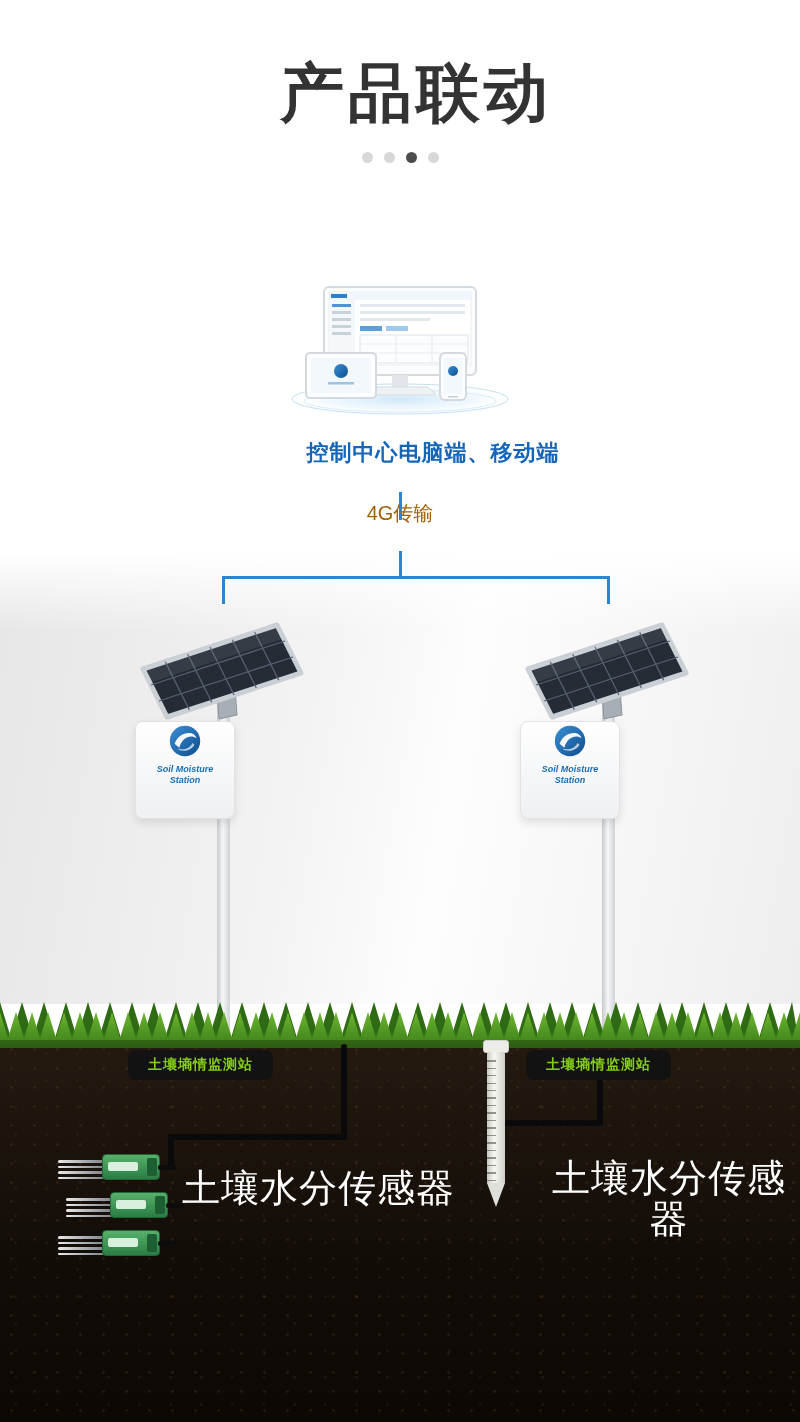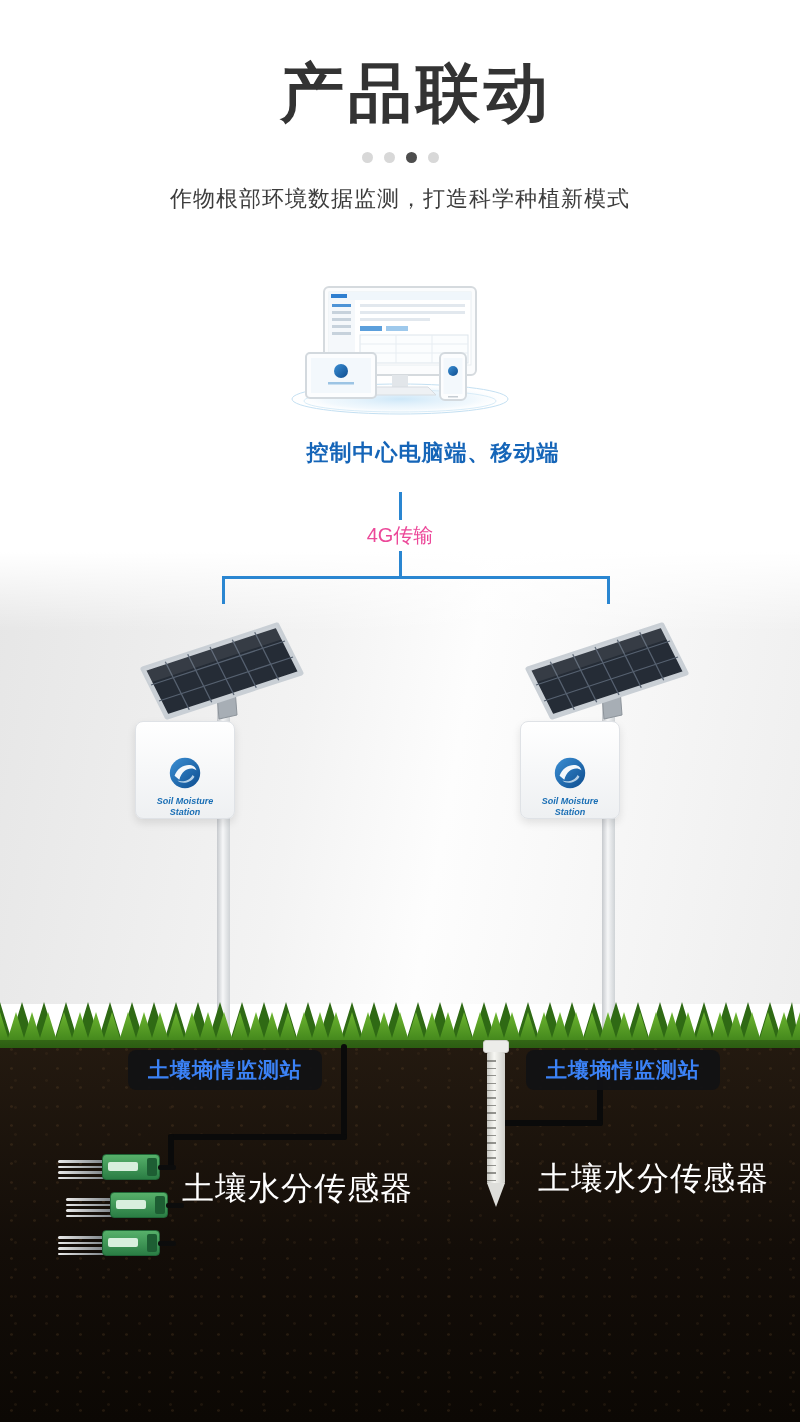--- a/index.html
+++ b/index.html
@@ -29,58 +29,58 @@
   }
   
   .cluster{position:absolute;left:280px;top:283px;width:240px;height:135px;}
   .caption{
     position:absolute;top:438px;left:0;width:800px;text-align:center;
     font-size:22px;font-weight:bold;color:#1565b8;letter-spacing:1px;padding-left:33px;
   }
   
   .cline{position:absolute;background:#2a86d1;}
   .seg-v1{left:399px;top:492px;width:3px;height:28px;}
-  .g4{position:absolute;top:522px;left:0;width:800px;text-align:center;font-size:20px;color:#ec4899;}
+  .g4{position:absolute;top:500px;left:0;width:800px;text-align:center;font-size:20px;color:#a16207;}
   .seg-v2{left:399px;top:551px;width:3px;height:25px;}
   .hbar{left:222px;top:576px;width:388px;height:3px;}
   .drop-l{left:222px;top:576px;width:3px;height:28px;}
   .drop-r{left:607px;top:576px;width:3px;height:28px;}
   
   .station{position:absolute;top:615px;width:190px;height:430px;}
   .station.left{left:125px;}
   .station.right{left:510px;}
   .pole{
     position:absolute;left:92px;top:84px;width:13px;height:346px;
     background:linear-gradient(90deg,#c6c9cd,#f6f7f8 45%,#cfd3d6);
     border-radius:4px 4px 0 0;z-index:1;
   }
   .panel{position:absolute;left:12px;top:0;width:170px;height:106px;z-index:2;}
   .cabinet{
     position:absolute;left:10px;top:106px;width:98px;height:96px;z-index:3;
     background:linear-gradient(180deg,#ffffff,#eef0f2);
     border:1px solid #dfe2e6;border-radius:8px;
     box-shadow:0 4px 8px rgba(0,0,0,0.10);
-    display:flex;flex-direction:column;align-items:center;justify-content:flex-end;gap:4px;
+    display:flex;flex-direction:column;align-items:center;justify-content:flex-start;gap:4px;
   }
   .cab-logo{width:38px;height:38px;}
   .cab-text{font-size:9px;font-weight:bold;font-style:italic;color:#1b6fb5;text-align:center;line-height:11px;width:90%;}
   
   .grass{position:absolute;left:0;top:1000px;z-index:2;}
   .soil{
     position:absolute;left:0;top:1040px;width:800px;height:382px;z-index:1;
     background-color:#17110b;
     background-image:
       radial-gradient(rgba(120,85,50,0.22) 1px, transparent 2px),
       radial-gradient(rgba(70,50,30,0.30) 1px, transparent 2px),
       linear-gradient(180deg,#241a10 0%,#130d08 55%,#0c0804 100%);
     background-size:23px 19px, 31px 27px, 100% 100%;
   }
   
   .badge{
-    position:absolute;z-index:6;color:#3b82f6;font-size:21px;font-weight:bold;
+    position:absolute;z-index:6;color:#84cc16;font-size:14px;font-weight:bold;
     background:rgba(18,18,20,0.95);padding:6px 20px;border-radius:8px;letter-spacing:1px;
   }
   .badge.left{left:128px;top:1050px;}
   .badge.right{left:526px;top:1050px;}
   
   .cable{position:absolute;background:#0a0a0a;border-radius:3px;z-index:4;}
   .cab-l-v{left:341px;top:1044px;width:6px;height:96px;}
   .cab-l-h{left:168px;top:1134px;width:179px;height:6px;}
   .cab-l-d{left:168px;top:1134px;width:6px;height:34px;}
   .cab-r-v{left:597px;top:1058px;width:6px;height:68px;}
@@ -108,21 +108,21 @@
   }
   .tube-ticks{
     position:absolute;left:7px;top:14px;width:9px;height:128px;
     background-image:repeating-linear-gradient(180deg, rgba(70,70,65,0) 0 6px, rgba(70,70,65,0.55) 6px 7.5px);
   }
   .tube-tip{
     position:absolute;left:7px;top:143px;width:0;height:0;
     border-left:9px solid transparent;border-right:9px solid transparent;border-top:24px solid #dededa;
   }
   
-  .sensor-label{position:absolute;color:#ffffff;font-size:32px;line-height:41px;z-index:6;letter-spacing:1px;text-align:center;}
+  .sensor-label{position:absolute;color:#ffffff;font-size:38px;line-height:41px;z-index:6;letter-spacing:1px;text-align:center;}
   .sl-left{left:182px;top:1168px;}
   .sl-right{left:538px;top:1158px;}
 </style>
 </head>
 <body>
 
 <svg width="0" height="0" style="position:absolute">
   <defs>
     <linearGradient id="swirlGrad" x1="0" y1="0" x2="1" y2="1">
       <stop offset="0" stop-color="#3b8fd4"></stop>
@@ -161,21 +161,20 @@
 
 <div class="canvas">
 
   <div class="title">产品联动</div>
   <div class="dots">
     <span class="dot"></span>
     <span class="dot"></span>
     <span class="dot active"></span>
     <span class="dot"></span>
   </div>
-  <div class="subtitle">作物根部环境数据监测，打造科学种植新模式</div>
 
   <div class="backdrop"></div>
 
   <svg class="cluster" viewBox="0 0 240 135">
     <ellipse cx="120" cy="116" rx="108" ry="15" fill="url(#baseGlow)" stroke="#c4e0f2" stroke-width="1"></ellipse>
     <ellipse cx="120" cy="118" rx="96" ry="11" fill="none" stroke="#d8ecf8" stroke-width="1"></ellipse>
 
     <g>
       <rect x="44" y="4" width="152" height="88" rx="5" fill="#fbfcfd" stroke="#d5dade" stroke-width="2"></rect>
       <rect x="49" y="9" width="142" height="73" fill="#ffffff" stroke="#e8edf1"></rect>

